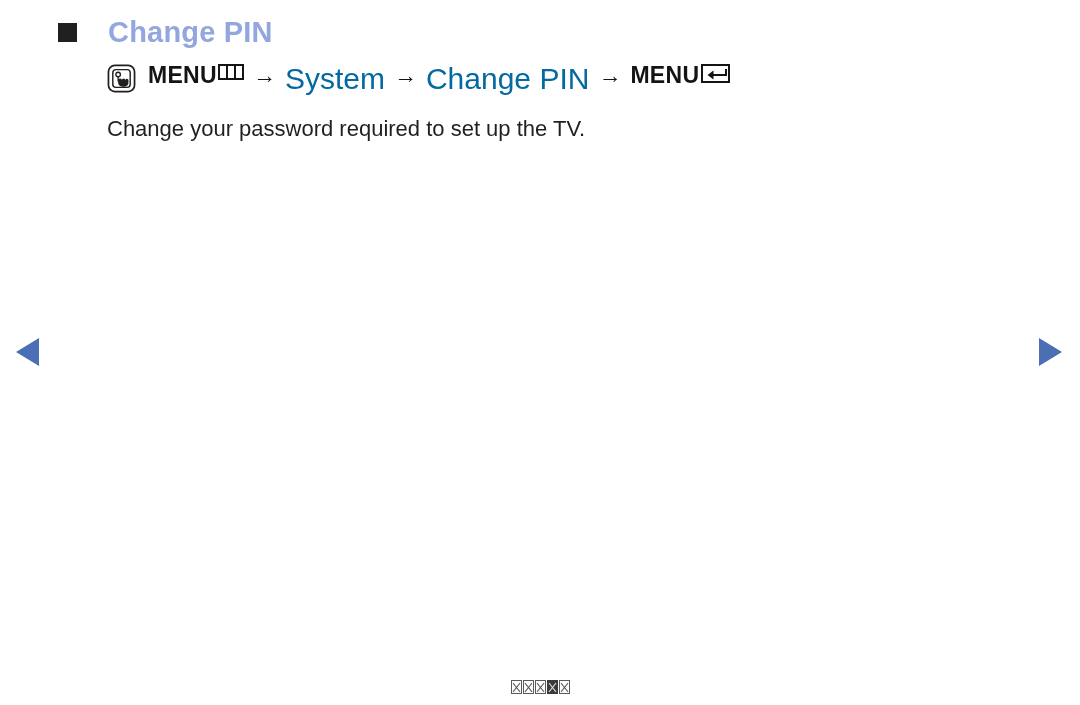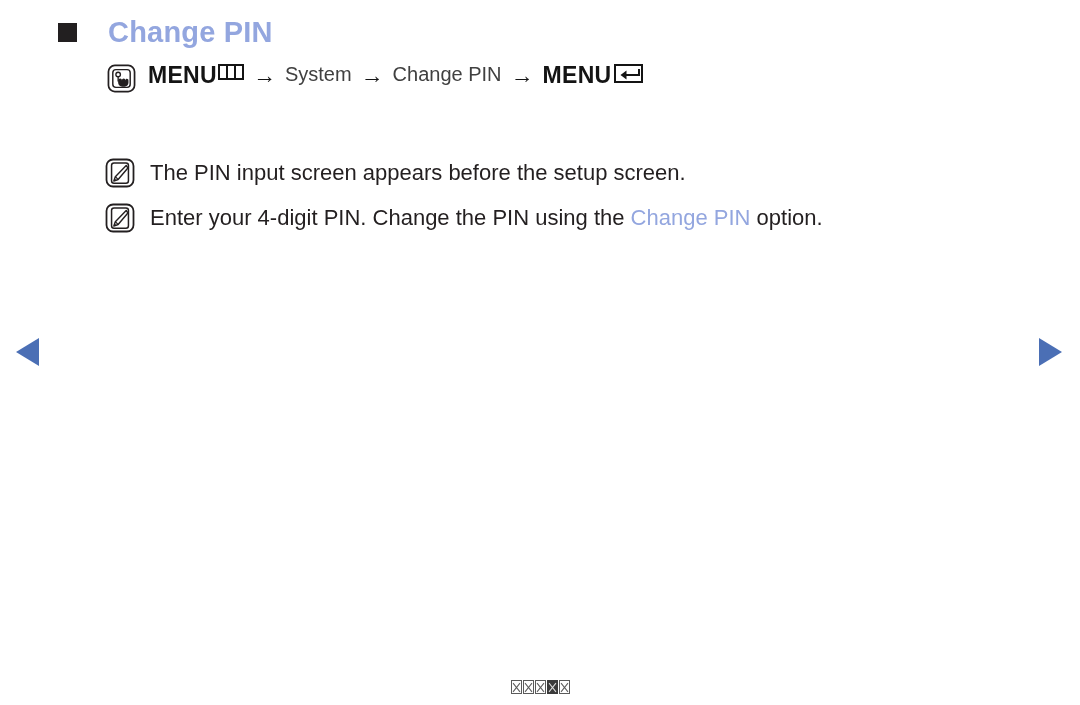--- a/index.html
+++ b/index.html
@@ -63,22 +63,22 @@
     margin-right: 12px;
     display: block;
   }
   .mp-strong {
     font-weight: 700;
     color: #141414;
     font-size: 23px;
     letter-spacing: 0.3px;
   }
   .mp-blue {
-    color: #404040;
-    font-size: 20px;
+    color: #0369a1;
+    font-size: 30px;
     font-weight: 400;
   }
   .mp-arrow {
     color: #141414;
     font-size: 23px;
     margin: 0 9px;
     font-weight: 400;
   }
   .glyph-menu {
     display: inline-block;
@@ -243,46 +243,23 @@
     <span class="mp-arrow">→</span>
     <span class="mp-strong">MENU</span>
     <span class="glyph-enter">
       <svg width="22" height="13" viewBox="0 0 22 13">
         <path d="M20 1 L20 7 L4 7" stroke="#141414" stroke-width="2" fill="none"></path>
         <path d="M7.5 2.6 L1.5 7 L7.5 11.4 Z" fill="#141414"></path>
       </svg>
     </span>
   </div>
 
-
-  <div class="note-row n1">
-    <svg class="icon-note" viewBox="0 0 32 32">
-      <rect x="1.6" y="1.6" width="28.8" height="28.8" rx="7" ry="7" fill="#ffffff" stroke="#231f20" stroke-width="1.9"></rect>
-      <rect x="7.0" y="5.2" width="18" height="21.6" rx="2.6" ry="2.6" fill="#ffffff" stroke="#231f20" stroke-width="1.6"></rect>
-      <path d="M22.6 8.0 L11.0 20.0 L9.4 24.6 L14.0 22.9 L24.4 10.6 Z" fill="none" stroke="#231f20" stroke-width="1.5" stroke-linejoin="round"></path>
-      <path d="M11.0 20.0 L14.0 22.9" stroke="#231f20" stroke-width="1.2"></path>
-      <path d="M9.4 24.6 L12.2 23.7 L10.6 22.1 Z" fill="#231f20"></path>
-    </svg>
-    <div class="note-text">
-      <span>The PIN input screen appears before the setup screen.</span>
-    </div>
-  </div>
-
-  <div class="note-row n2">
-    <svg class="icon-note" viewBox="0 0 32 32">
-      <rect x="1.6" y="1.6" width="28.8" height="28.8" rx="7" ry="7" fill="#ffffff" stroke="#231f20" stroke-width="1.9"></rect>
-      <rect x="7.0" y="5.2" width="18" height="21.6" rx="2.6" ry="2.6" fill="#ffffff" stroke="#231f20" stroke-width="1.6"></rect>
-      <path d="M22.6 8.0 L11.0 20.0 L9.4 24.6 L14.0 22.9 L24.4 10.6 Z" fill="none" stroke="#231f20" stroke-width="1.5" stroke-linejoin="round"></path>
-      <path d="M11.0 20.0 L14.0 22.9" stroke="#231f20" stroke-width="1.2"></path>
-      <path d="M9.4 24.6 L12.2 23.7 L10.6 22.1 Z" fill="#231f20"></path>
-    </svg>
-    <div class="note-text">
-      <span>Enter your 4-digit PIN. Change the PIN using the </span><span class="blue">Change PIN</span><span> option.</span>
-    </div>
-  </div>
+  <div class="body-line p1">Change your password required to set up the TV.</div>
+
+
 
   <div class="nav-arrow prev"></div>
   <div class="nav-arrow next"></div>
 
   <div class="footer">
     <span class="tofu"></span><span class="tofu"></span><span class="tofu"></span><span class="tofu dark"></span><span class="tofu"></span>
   </div>
 
 </div>
 

